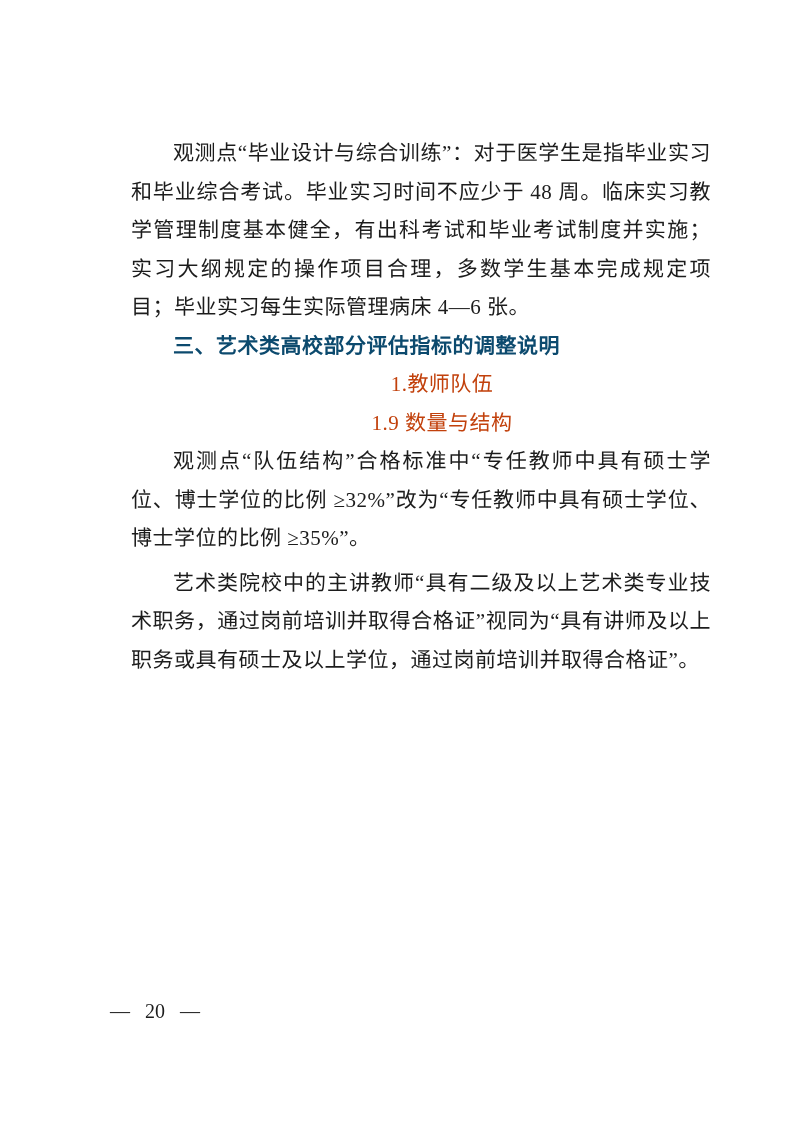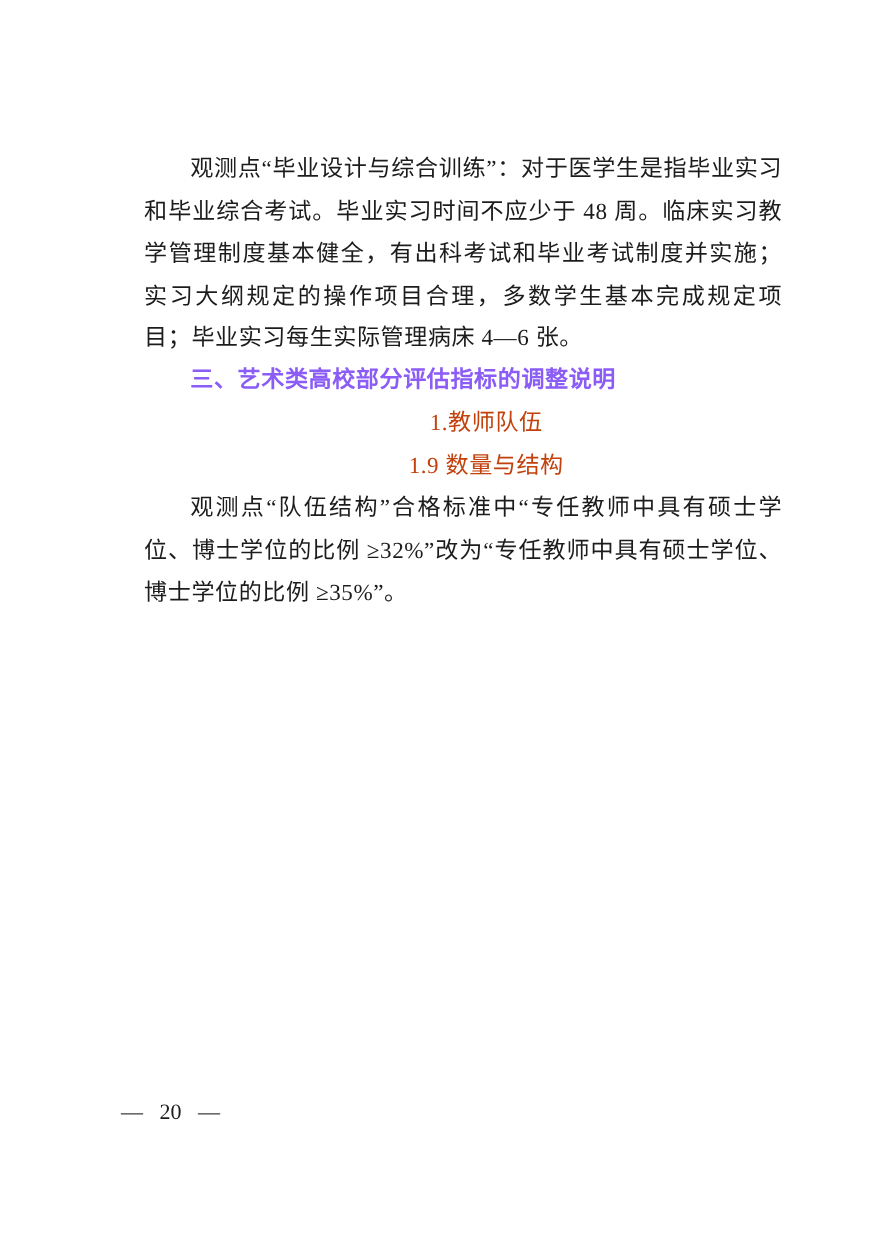--- a/index.html
+++ b/index.html
@@ -31,21 +31,21 @@
     text-justify: inter-ideograph;
     text-indent: 2em;
     letter-spacing: 0.5px;
   }
   .section-heading {
     margin: 0;
     font-family: "Liberation Sans", "DejaVu Sans", sans-serif;
     font-weight: bold;
     font-size: 21px;
     line-height: 38.5px;
-    color: #8b5cf6;
+    color: #0c4a6e;
     text-indent: 2em;
     letter-spacing: 0.5px;
   }
   .list-item {
     margin: 0;
     font-size: 21px;
     line-height: 38.5px;
     color: #c2410c;
     text-indent: 2em;
     letter-spacing: 0.5px;
@@ -68,15 +68,16 @@
 </head>
 <body>
 
 <div class="page">
   <div class="content">
     <p class="para">观测点“毕业设计与综合训练”：对于医学生是指毕业实习和毕业综合考试。毕业实习时间不应少于 48 周。临床实习教学管理制度基本健全，有出科考试和毕业考试制度并实施；实习大纲规定的操作项目合理，多数学生基本完成规定项目；毕业实习每生实际管理病床 4—6 张。</p>
     <h3 class="section-heading">三、艺术类高校部分评估指标的调整说明</h3>
     <p class="list-item">1.教师队伍</p>
     <p class="list-item">1.9 数量与结构</p>
     <p class="para">观测点“队伍结构”合格标准中“专任教师中具有硕士学位、博士学位的比例 ≥32%”改为“专任教师中具有硕士学位、博士学位的比例 ≥35%”。</p>
+    <p class="para para-spaced">艺术类院校中的主讲教师“具有二级及以上艺术类专业技术职务，通过岗前培训并取得合格证”视同为“具有讲师及以上职务或具有硕士及以上学位，通过岗前培训并取得合格证”。</p>
   </div>
   <div class="footer">— 20 —</div>
 </div>
 
 </body></html>

